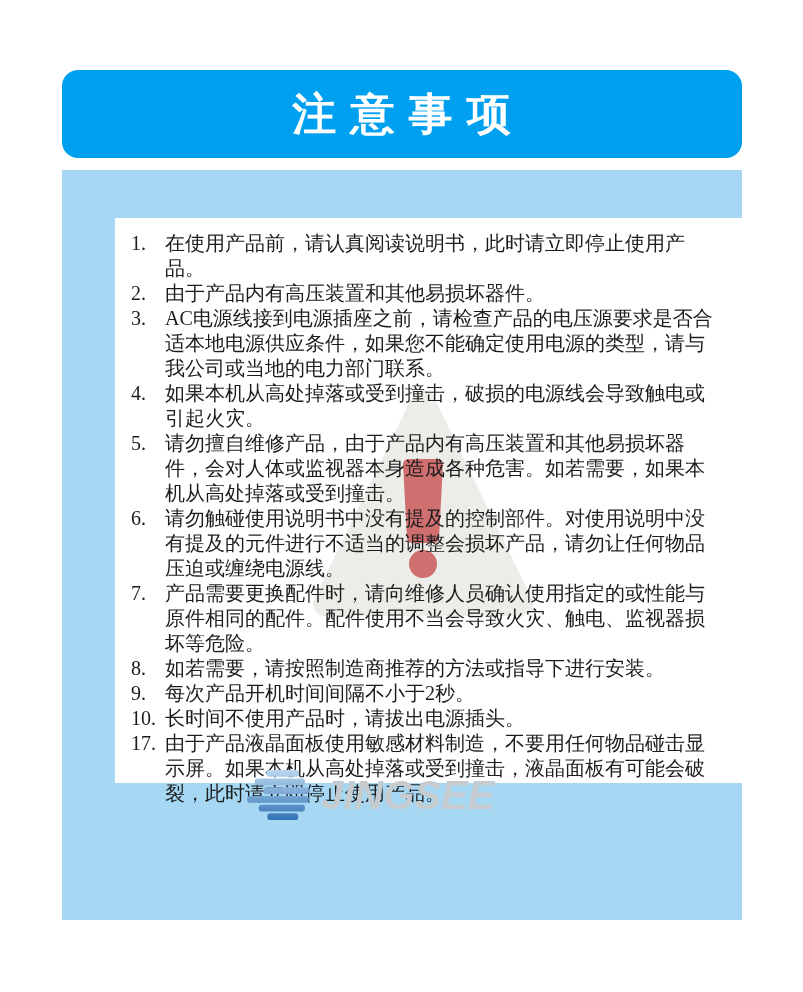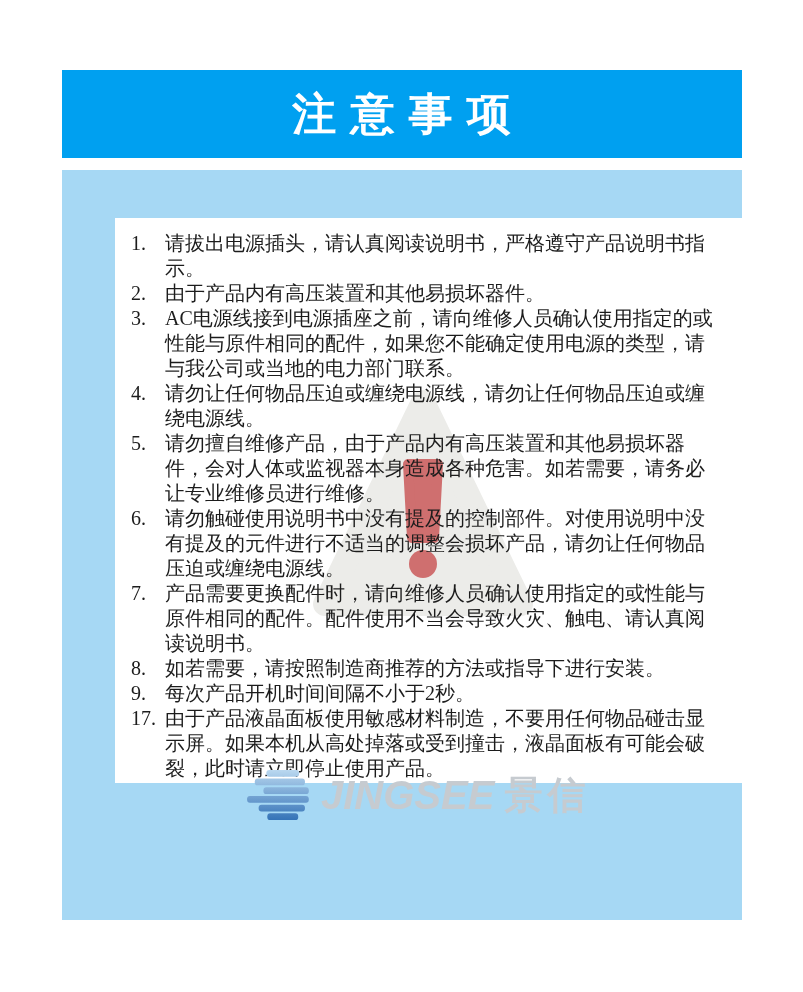--- a/index.html
+++ b/index.html
@@ -18,21 +18,21 @@
     width:803px;height:992px;
     font-family:"Liberation Serif","DejaVu Serif",serif;
     color:var(--text-dark);
     position:relative;overflow:hidden;
   }
   .page{position:absolute;left:0;top:0;width:803px;height:992px;background:#ffffff;}
 
   .header-bar{
     position:absolute;left:62px;top:70px;width:680px;height:88px;
     background:var(--header-blue);
-    display:flex;align-items:center;justify-content:center;
+    display:flex;align-items:center;justify-content:center;border-radius:16px;
   }
   .page-title{
     font-family:"Liberation Sans","DejaVu Sans",sans-serif;
     font-weight:700;font-size:44px;color:#ffffff;
     letter-spacing:1px;white-space:pre;
   }
 
   .panel{
     position:absolute;left:62px;top:170px;width:680px;height:750px;
     background:var(--panel-blue);
@@ -96,53 +96,57 @@
 
       <svg class="warning-watermark" viewBox="0 0 230 240" xmlns="http://www.w3.org/2000/svg" aria-hidden="true">
         <polygon class="tri-shape" points="115,14 213,216 17,216"></polygon>
         <polygon class="excl-bar" points="100,76 130,76 126,150 104,150"></polygon>
         <circle class="excl-dot" cx="115" cy="176" r="14"></circle>
       </svg>
 
       <ol class="notice-list">
         <li class="notice-item">
           <span class="item-num">1.</span>
-          <span class="item-text">请拔出电源插头，请认真阅读说明书，严格遵守产品说明书指示。</span>
+          <span class="item-text">在使用产品前，请认真阅读说明书，此时请立即停止使用产品。</span>
         </li>
         <li class="notice-item">
           <span class="item-num">2.</span>
           <span class="item-text">由于产品内有高压装置和其他易损坏器件。</span>
         </li>
         <li class="notice-item">
           <span class="item-num">3.</span>
-          <span class="item-text">AC电源线接到电源插座之前，请向维修人员确认使用指定的或性能与原件相同的配件，如果您不能确定使用电源的类型，请与我公司或当地的电力部门联系。</span>
+          <span class="item-text">AC电源线接到电源插座之前，请检查产品的电压源要求是否合适本地电源供应条件，如果您不能确定使用电源的类型，请与我公司或当地的电力部门联系。</span>
         </li>
         <li class="notice-item">
           <span class="item-num">4.</span>
-          <span class="item-text">请勿让任何物品压迫或缠绕电源线，请勿让任何物品压迫或缠绕电源线。</span>
+          <span class="item-text">如果本机从高处掉落或受到撞击，破损的电源线会导致触电或引起火灾。</span>
         </li>
         <li class="notice-item">
           <span class="item-num">5.</span>
-          <span class="item-text">请勿擅自维修产品，由于产品内有高压装置和其他易损坏器件，会对人体或监视器本身造成各种危害。如若需要，请务必让专业维修员进行维修。</span>
+          <span class="item-text">请勿擅自维修产品，由于产品内有高压装置和其他易损坏器件，会对人体或监视器本身造成各种危害。如若需要，如果本机从高处掉落或受到撞击。</span>
         </li>
         <li class="notice-item">
           <span class="item-num">6.</span>
           <span class="item-text">请勿触碰使用说明书中没有提及的控制部件。对使用说明中没有提及的元件进行不适当的调整会损坏产品，请勿让任何物品压迫或缠绕电源线。</span>
         </li>
         <li class="notice-item">
           <span class="item-num">7.</span>
-          <span class="item-text">产品需要更换配件时，请向维修人员确认使用指定的或性能与原件相同的配件。配件使用不当会导致火灾、触电、请认真阅读说明书。</span>
+          <span class="item-text">产品需要更换配件时，请向维修人员确认使用指定的或性能与原件相同的配件。配件使用不当会导致火灾、触电、监视器损坏等危险。</span>
         </li>
         <li class="notice-item">
           <span class="item-num">8.</span>
           <span class="item-text">如若需要，请按照制造商推荐的方法或指导下进行安装。</span>
         </li>
         <li class="notice-item">
           <span class="item-num">9.</span>
           <span class="item-text">每次产品开机时间间隔不小于2秒。</span>
+        </li>
+        <li class="notice-item">
+          <span class="item-num">10.</span>
+          <span class="item-text">长时间不使用产品时，请拔出电源插头。</span>
         </li>
         <li class="notice-item">
           <span class="item-num">17.</span>
           <span class="item-text">由于产品液晶面板使用敏感材料制造，不要用任何物品碰击显示屏。如果本机从高处掉落或受到撞击，液晶面板有可能会破裂，此时请立即停止使用产品。</span>
         </li>
       </ol>
     </div>
 
     <div class="brand-watermark">
       <svg class="logo-icon" viewBox="0 0 80 56" xmlns="http://www.w3.org/2000/svg" aria-hidden="true">
@@ -155,17 +159,16 @@
         <g fill="url(#lg)">
           <rect x="30" y="2" width="34" height="7" rx="3"></rect>
           <rect x="18" y="11" width="52" height="7" rx="3"></rect>
           <rect x="27" y="20" width="47" height="7" rx="3"></rect>
           <rect x="10" y="29" width="64" height="7" rx="3"></rect>
           <rect x="22" y="38" width="48" height="7" rx="3"></rect>
           <rect x="31" y="47" width="32" height="7" rx="3"></rect>
         </g>
       </svg>
       <span class="logo-latin">JINGSEE</span>
-      <span class="logo-cjk">景信</span>
     </div>
 
   </div>
 </div>
 
 </body></html>

